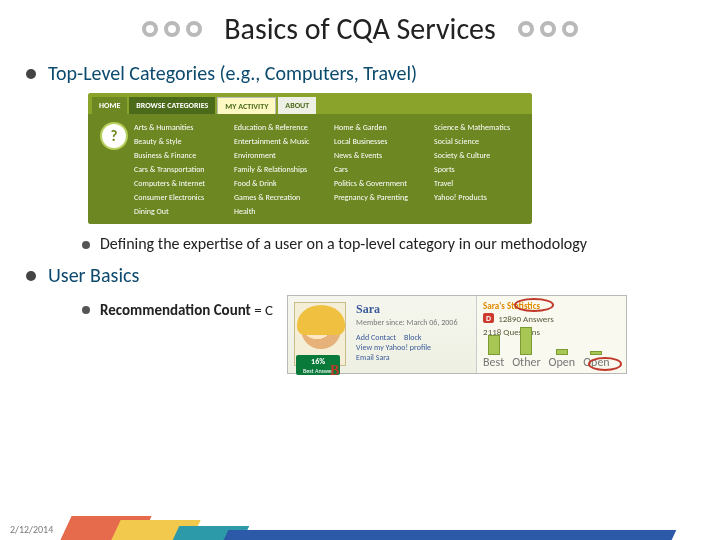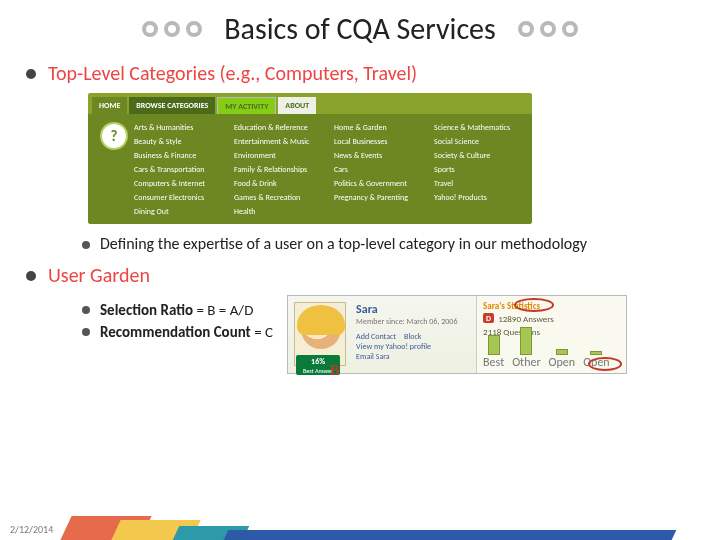--- a/index.html
+++ b/index.html
@@ -23,40 +23,40 @@
     font-size: 30px; color: #222;
     font-family: "Calibri", "Trebuchet MS", sans-serif;
   }
   .content { padding: 0 26px; }
   ul.main { list-style: none; }
   ul.main > li { position: relative; padding-left: 22px; margin-bottom: 8px; }
   ul.main > li::before {
     content: ""; position: absolute; left: 0; top: 8px;
     width: 10px; height: 10px; background: #444; border-radius: 50%;
   }
-  .cat-label { font-size: 20px; color: #ef4444; margin-bottom: 8px; }
+  .cat-label { font-size: 20px; color: #0c4a6e; margin-bottom: 8px; }
   .categories-block {
     width: 444px; margin: 4px 0 8px 40px;
     background: #8aa32b;
     border-radius: 3px;
     overflow: hidden;
     font-size: 8px;
     color: #fff;
   }
   .tabs {
     display: flex; gap: 2px; padding: 4px 4px 0 4px;
     background: #8aa32b;
   }
   .tab {
     padding: 3px 7px; font-size: 8px; font-weight: bold;
     color: #fff;
   }
   .tab.home { background: #6d8722; }
   .tab.browse { background: #4b6b1a; }
-  .tab.my { background: #84cc16; color: #4b6b1a; border: 1px solid #bbb; border-bottom: none; }
+  .tab.my { background: #fef9c3; color: #4b6b1a; border: 1px solid #bbb; border-bottom: none; }
   .tab.about { color: #4b6b1a; background: #eef0e6; }
   .cat-body {
     display: flex; background: #6d8722;
     padding: 6px 8px 6px 6px;
   }
   .cat-side {
     width: 40px; display: flex; align-items: flex-start; justify-content: center;
     padding-top: 4px;
   }
   .qcircle {
@@ -119,21 +119,21 @@
     background: #f0c040; border-radius: 24px 24px 8px 8px/20px 20px 8px 8px;
   }
   .pct-badge {
     position: absolute; left: 8px; bottom: -2px;
     width: 44px; height: 20px; background: #0a7a3a; color: #fff;
     font-size: 8px; font-weight: bold; text-align: center; line-height: 10px;
     border-radius: 2px; padding-top:1px;
   }
   .pct-badge small { display:block; font-size:6px; font-weight:normal; }
   .pc-mid { flex: 1; padding: 6px 4px; }
-  .pc-name { font-size: 12px; color: #3a5a9a; font-weight: bold; }
+  .pc-name { font-size: 12px; color: #3a5a9a; font-weight: bold; font-family: Liberation Serif, serif; }
   .pc-sub { font-size: 8px; color: #777; margin-bottom: 4px; }
   .pc-actions span { color: #3a5a9a; margin-right: 6px; font-size: 8px; }
   .pc-links div { color: #3a5a9a; font-size: 8px; }
   .pc-stats {
     width: 150px; background: #f9f9f0;
     border-left: 1px solid #ccc;
     padding: 4px 6px;
     position: relative;
   }
   .pc-stats-title { color: #e08a00; font-weight: bold; font-size: 9px; margin-bottom: 2px; }
@@ -247,25 +247,24 @@
           </div>
         </div>
       </div>
 
       <ul class="sub">
         <li>Defining the expertise of a user on a top-level category in our methodology</li>
       </ul>
     </li>
 
     <li>
-      <div class="cat-label">User Garden</div>
+      <div class="cat-label">User Basics</div>
       <div class="profile-row">
         <div class="profile-bullets">
           <ul class="sub2">
-            <li><b>Selection Ratio</b><span> = B = A/D</span></li>
             <li><b>Recommendation Count</b><span> = C</span></li>
           </ul>
         </div>
 
         <div class="profile-card">
           <div style="position:relative">
             <div class="avatar"></div>
             <div class="pct-badge">
               <span>16%</span><small>Best Answer</small>
             </div>

